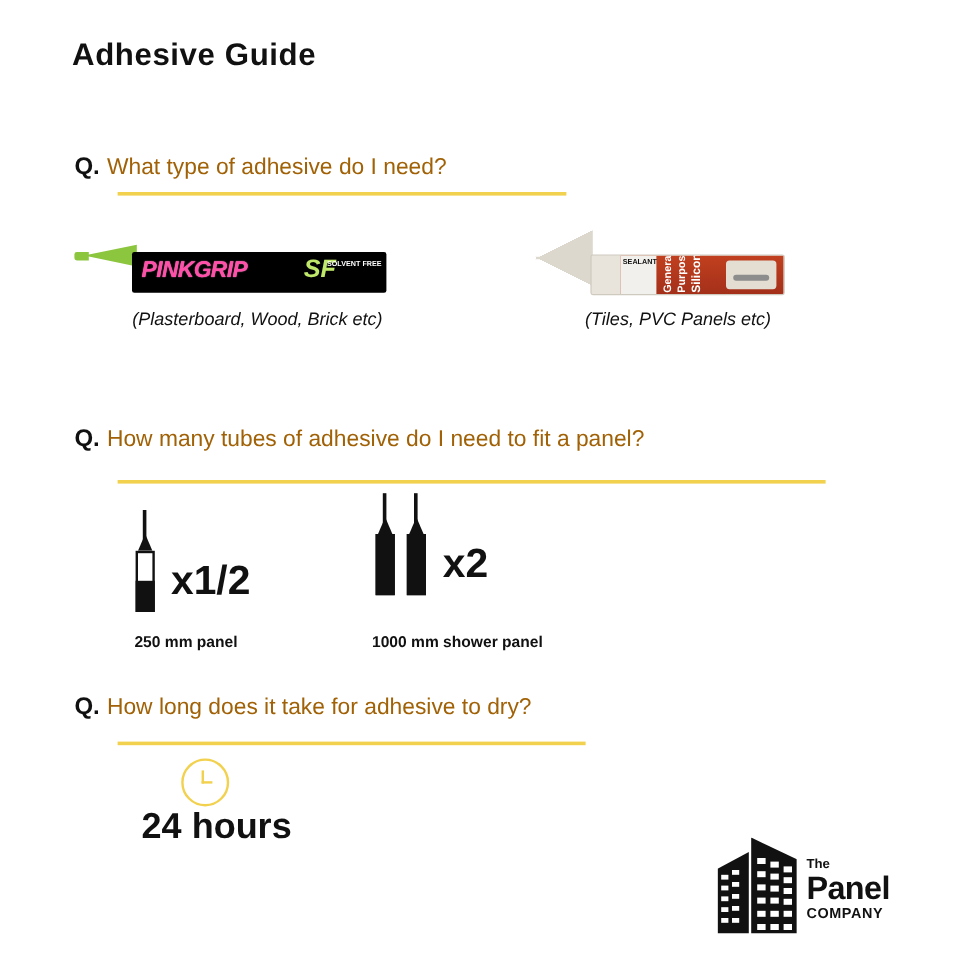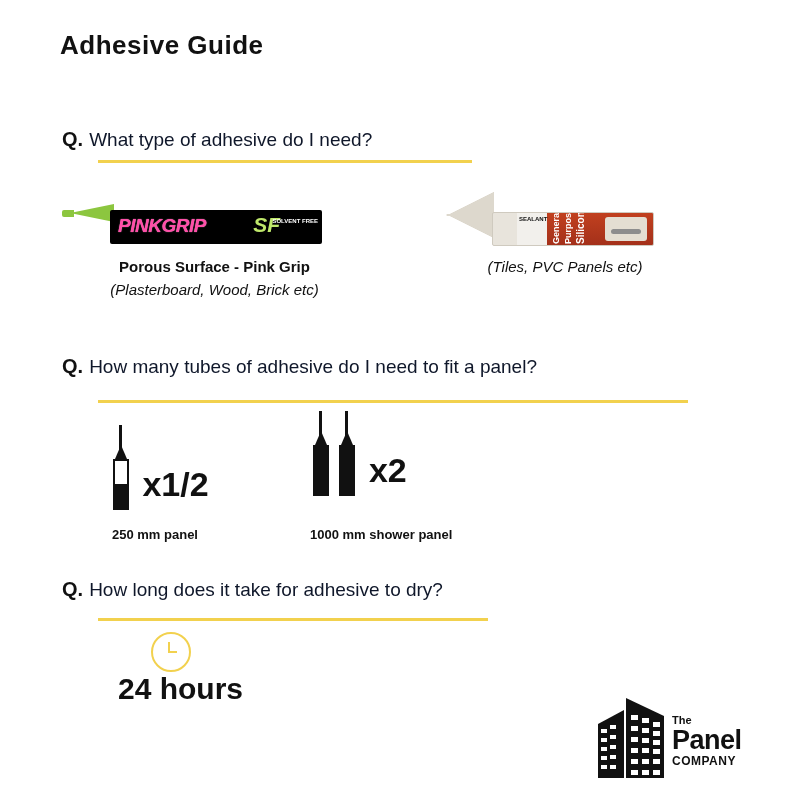--- a/index.html
+++ b/index.html
@@ -41,21 +41,21 @@
     align-items: baseline;
   }
   .q-mark {
     font-size: 20px;
     font-weight: bold;
     color: #111111;
     margin-right: 6px;
   }
   .q-text {
     font-size: 19px;
-    color: #0f172a;
+    color: #a16207;
     text-align: right;
   }
   .q-underline {
     position: absolute;
     height: 3px;
     background: #f2d14e;
   }
 
   
   #q1 { left: 62px; top: 128px; }
@@ -440,21 +440,20 @@
   <div class="product-col" id="prod-left">
     <div class="tube-wrap">
       <div class="pinkgrip-tip"></div>
       <div class="pinkgrip-nozzle"></div>
       <div class="pinkgrip-body">
         <div class="pinkgrip-text">PINKGRIP</div>
         <div class="pinkgrip-sf">SF</div>
         <div class="pinkgrip-small">SOLVENT FREE</div>
       </div>
     </div>
-    <div class="product-caption">Porous Surface - Pink Grip</div>
     <div class="product-sub">(Plasterboard, Wood, Brick etc)</div>
   </div>
 
   <div class="product-col" id="prod-right">
     <div class="sil-wrap">
       <div class="sil-cone"></div>
       <div class="sil-cone2"></div>
       <div class="sil-body">
         <div class="sil-label">
           <div class="sil-blob"></div>

